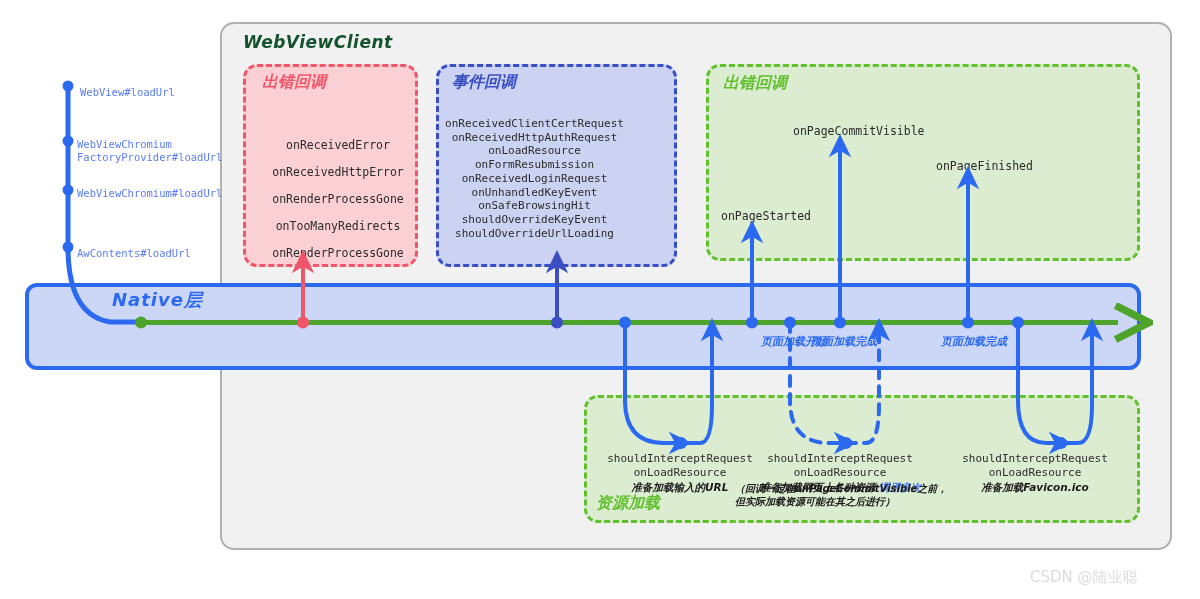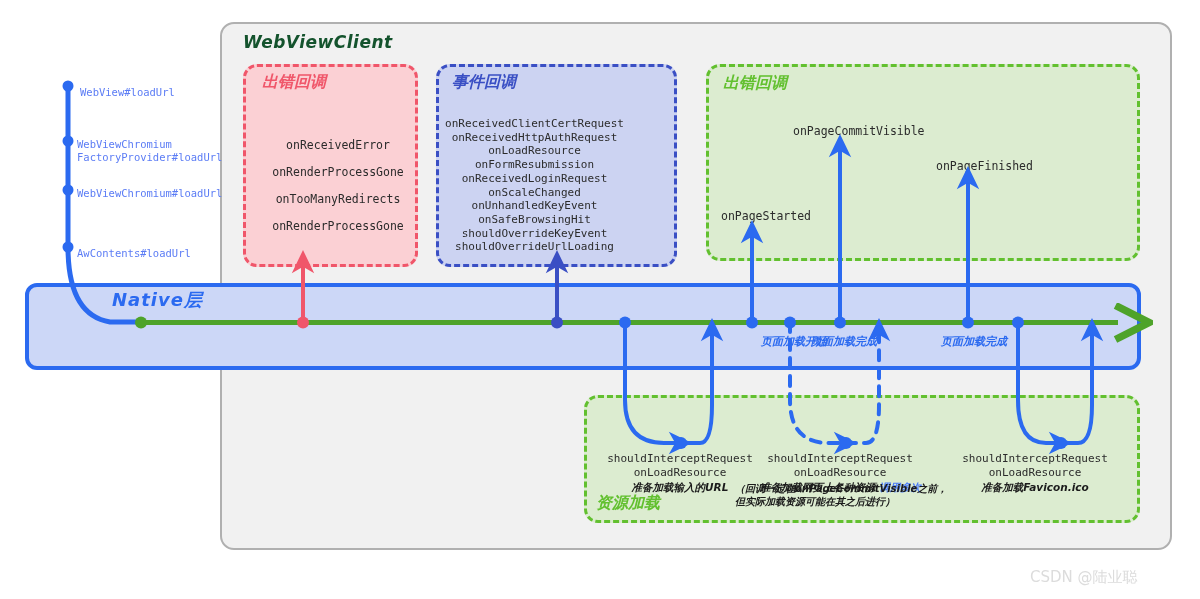--- a/index.html
+++ b/index.html
@@ -133,31 +133,31 @@
 <div class="layer cbbox" id="stage-box"></div>
 <div class="layer cbbox" id="res-box"></div>
 
 <div class="cbtitle" id="err-title">出错回调</div>
 <div class="cbtitle" id="evt-title">事件回调</div>
 <div class="cbtitle" id="stage-title">出错回调</div>
 <div class="cbtitle" id="res-title">资源加载</div>
 
 <div class="cblist" id="err-list">
     <div>onReceivedError</div>
+    <div>onReceivedHttpError</div>
     <div>onRenderProcessGone</div>
     <div>onTooManyRedirects</div>
     <div>onRenderProcessGone</div>
   </div>
 <div class="cblist" id="evt-list">
     <div>onReceivedClientCertRequest</div>
     <div>onReceivedHttpAuthRequest</div>
     <div>onLoadResource</div>
     <div>onFormResubmission</div>
     <div>onReceivedLoginRequest</div>
-    <div>onScaleChanged</div>
     <div>onUnhandledKeyEvent</div>
     <div>onSafeBrowsingHit</div>
     <div>shouldOverrideKeyEvent</div>
     <div>shouldOverrideUrlLoading</div>
   </div>
 
 <div class="stagelbl" id="lbl-started">onPageStarted</div>
 <div class="stagelbl" id="lbl-commit">onPageCommitVisible</div>
 <div class="stagelbl" id="lbl-finished">onPageFinished</div>
 

